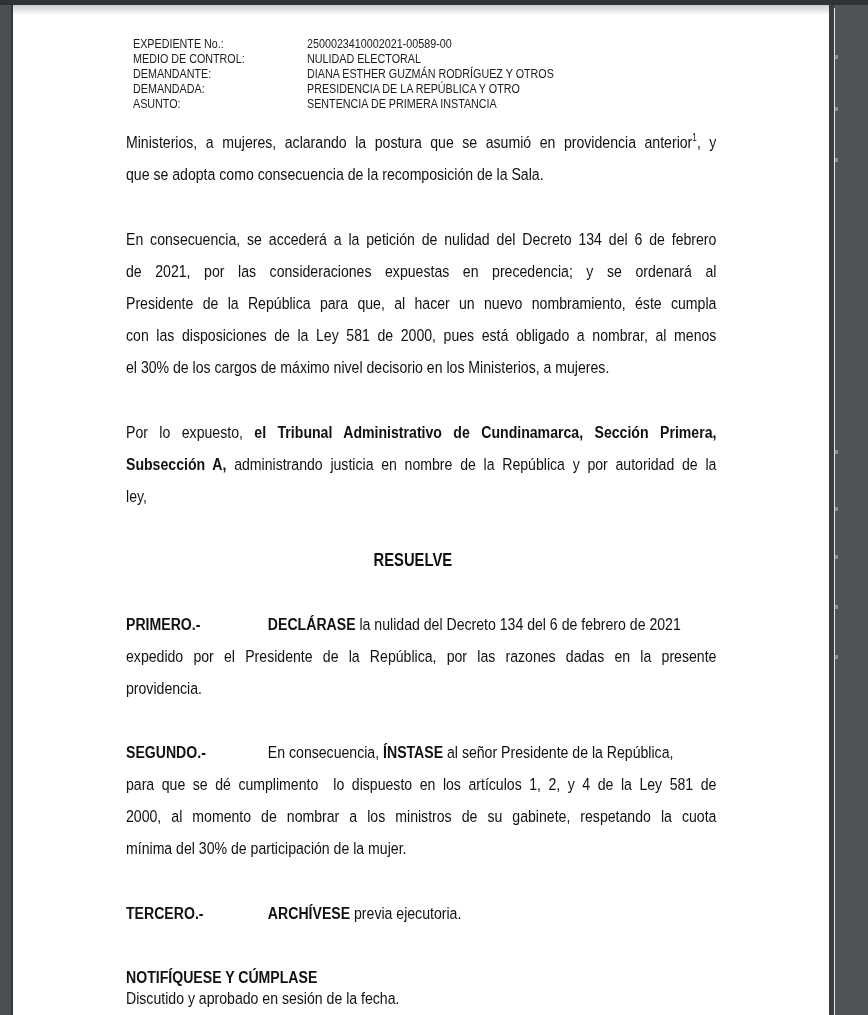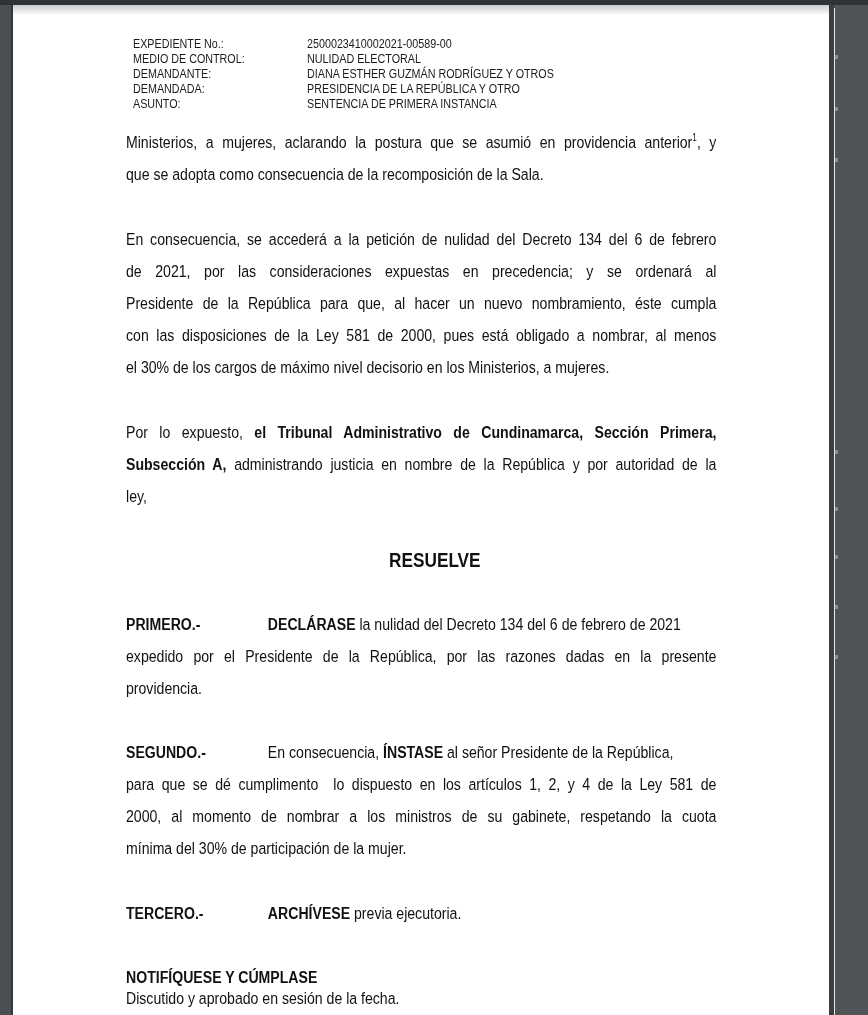--- a/index.html
+++ b/index.html
@@ -58,22 +58,22 @@
   .line {
     position:absolute; left:126px; width:720px;
     font-size:17.2px; line-height:20px; color:#111;
     transform:scaleX(0.82); transform-origin:left top;
     white-space:nowrap;
   }
   .just { text-align:justify; text-align-last:justify; white-space:normal; }
   .b { font-weight:bold; }
   sup { font-size:10px; vertical-align:7px; line-height:0; }
   .center-title {
-    position:absolute; left:140px; width:590px; text-align:center;
-    font-size:21px; font-weight:bold; line-height:20px; color:#111;
+    position:absolute; left:118px; width:590px; text-align:center;
+    font-size:18px; font-weight:bold; line-height:20px; color:#111;
   }
   .center-title span { display:inline-block; transform:scaleX(0.82); }
   .ord-label { position:absolute; left:0; top:0; font-weight:bold; }
   .ord-body { position:absolute; left:173px; top:0; white-space:nowrap; }
 </style>
 </head>
 <body>
 
 <div class="topbar"></div>
 <div class="left-gutter"></div>

